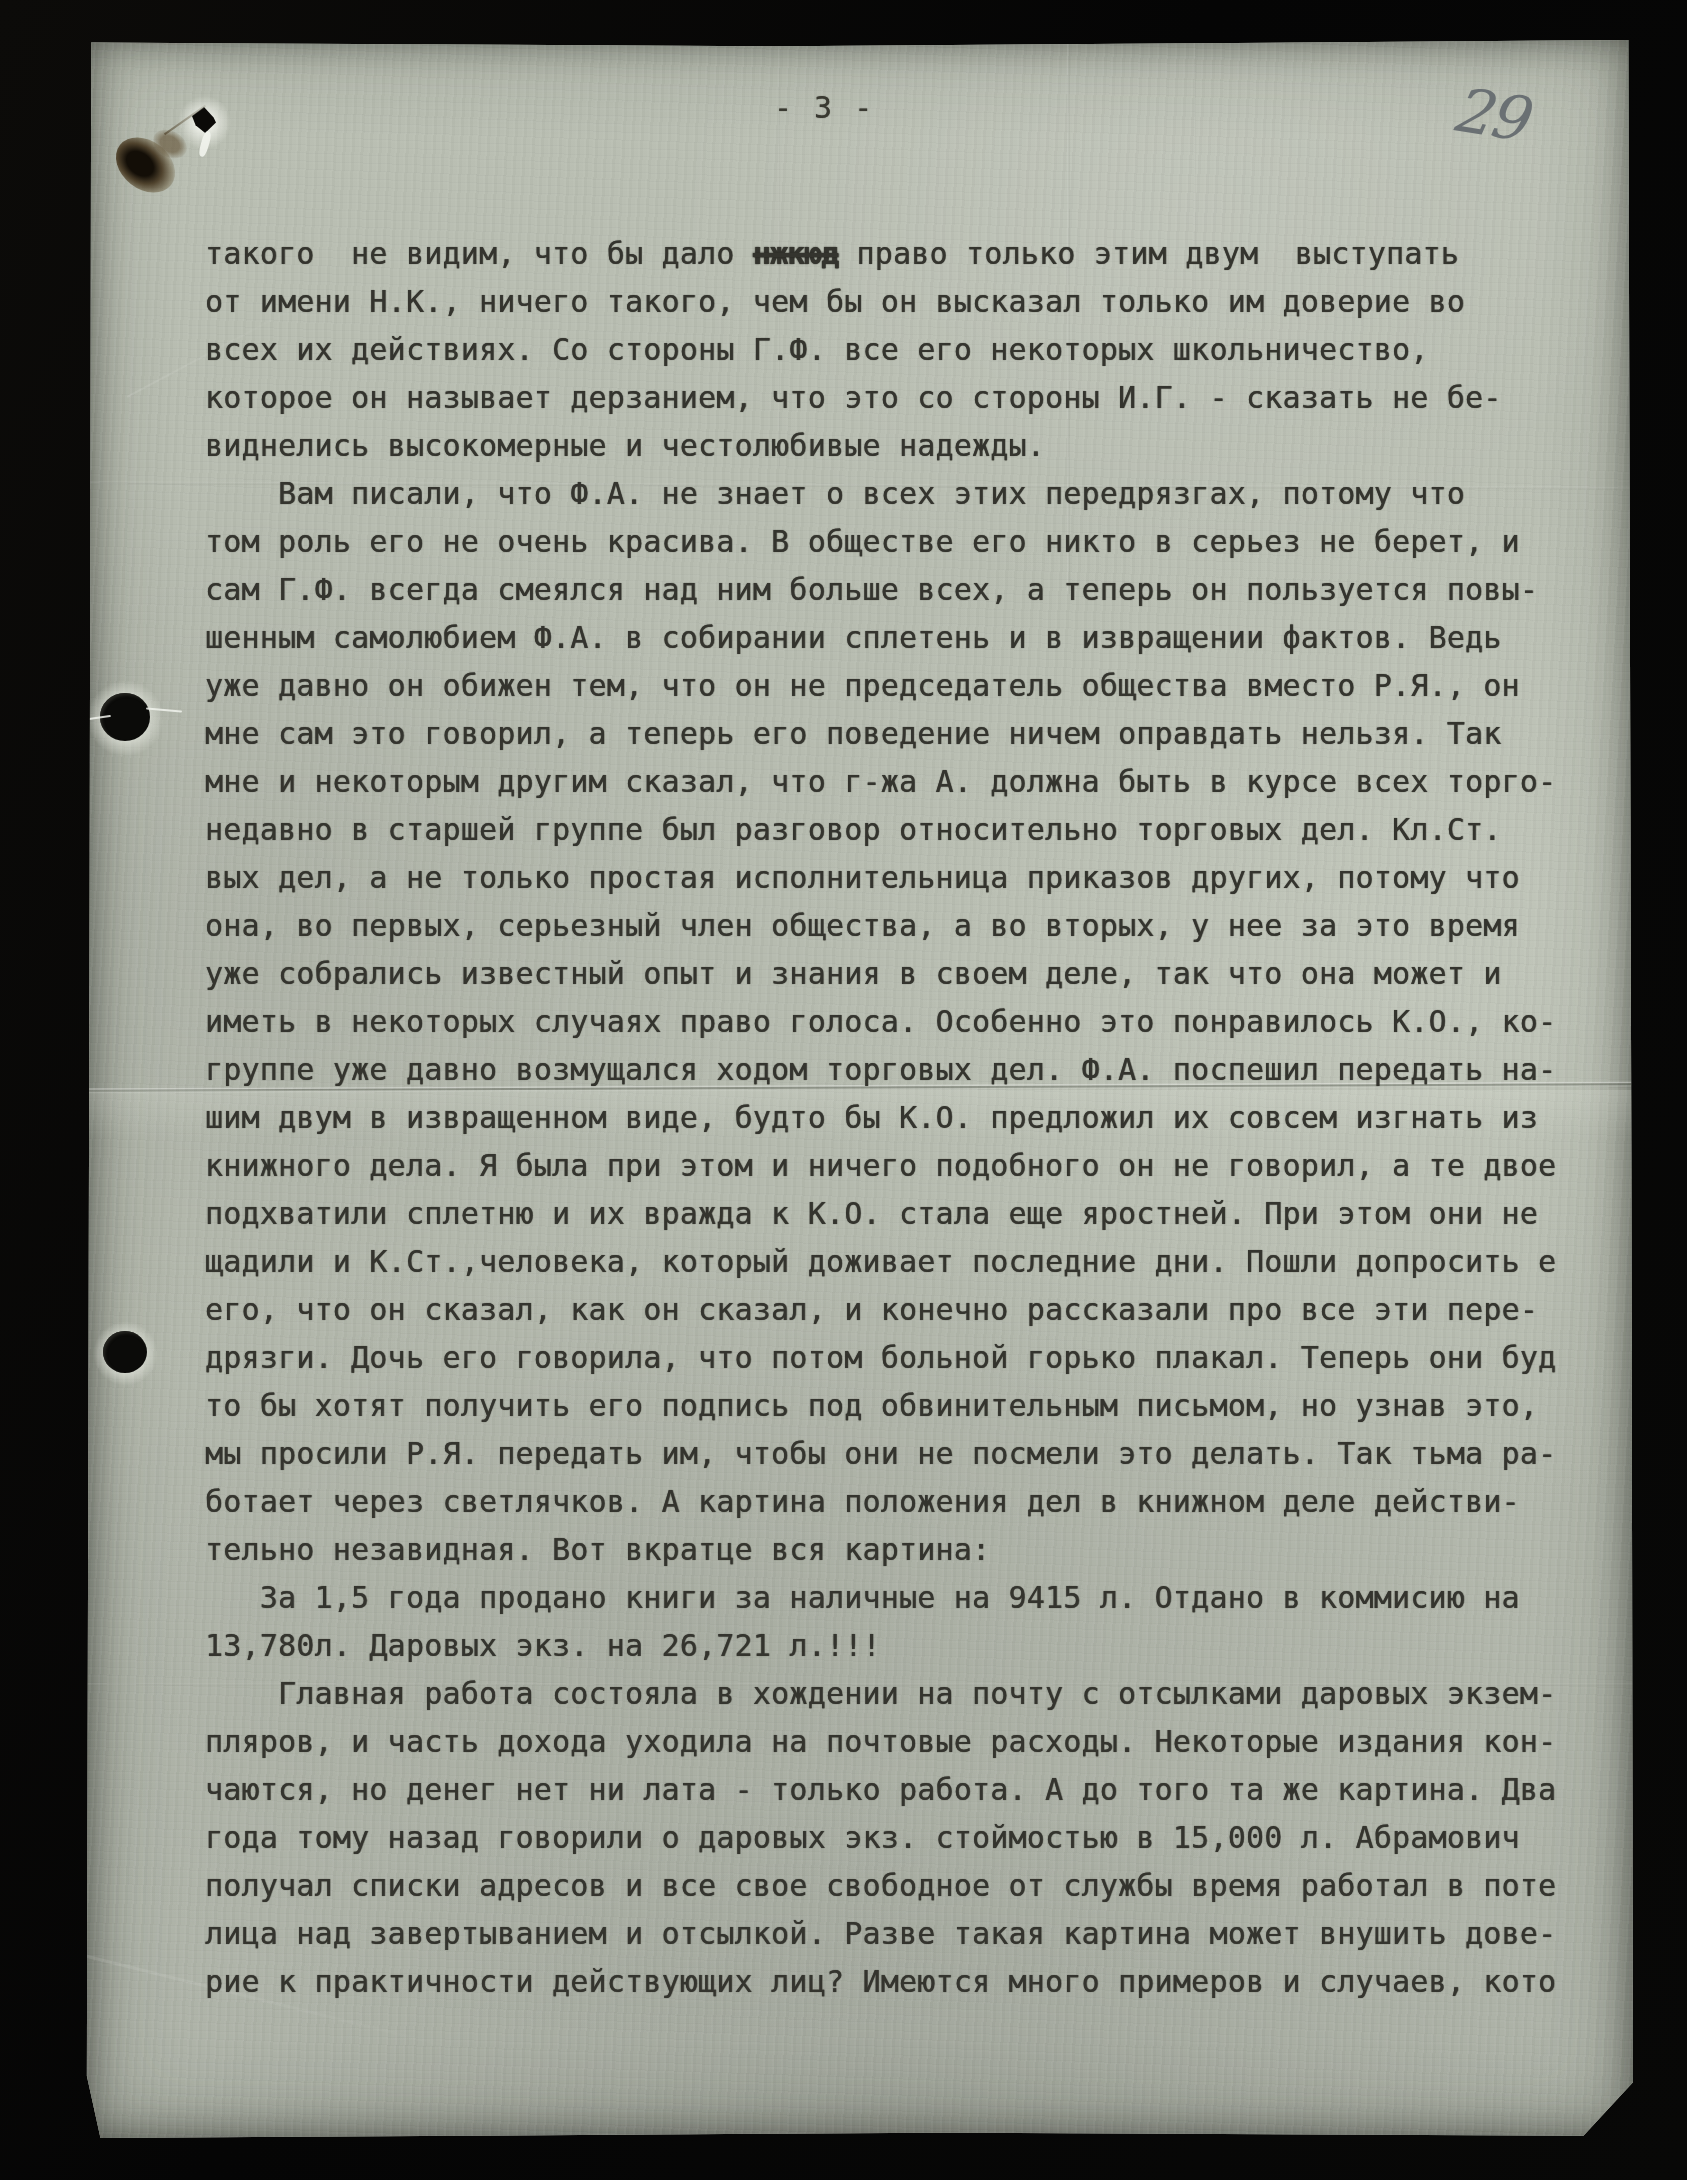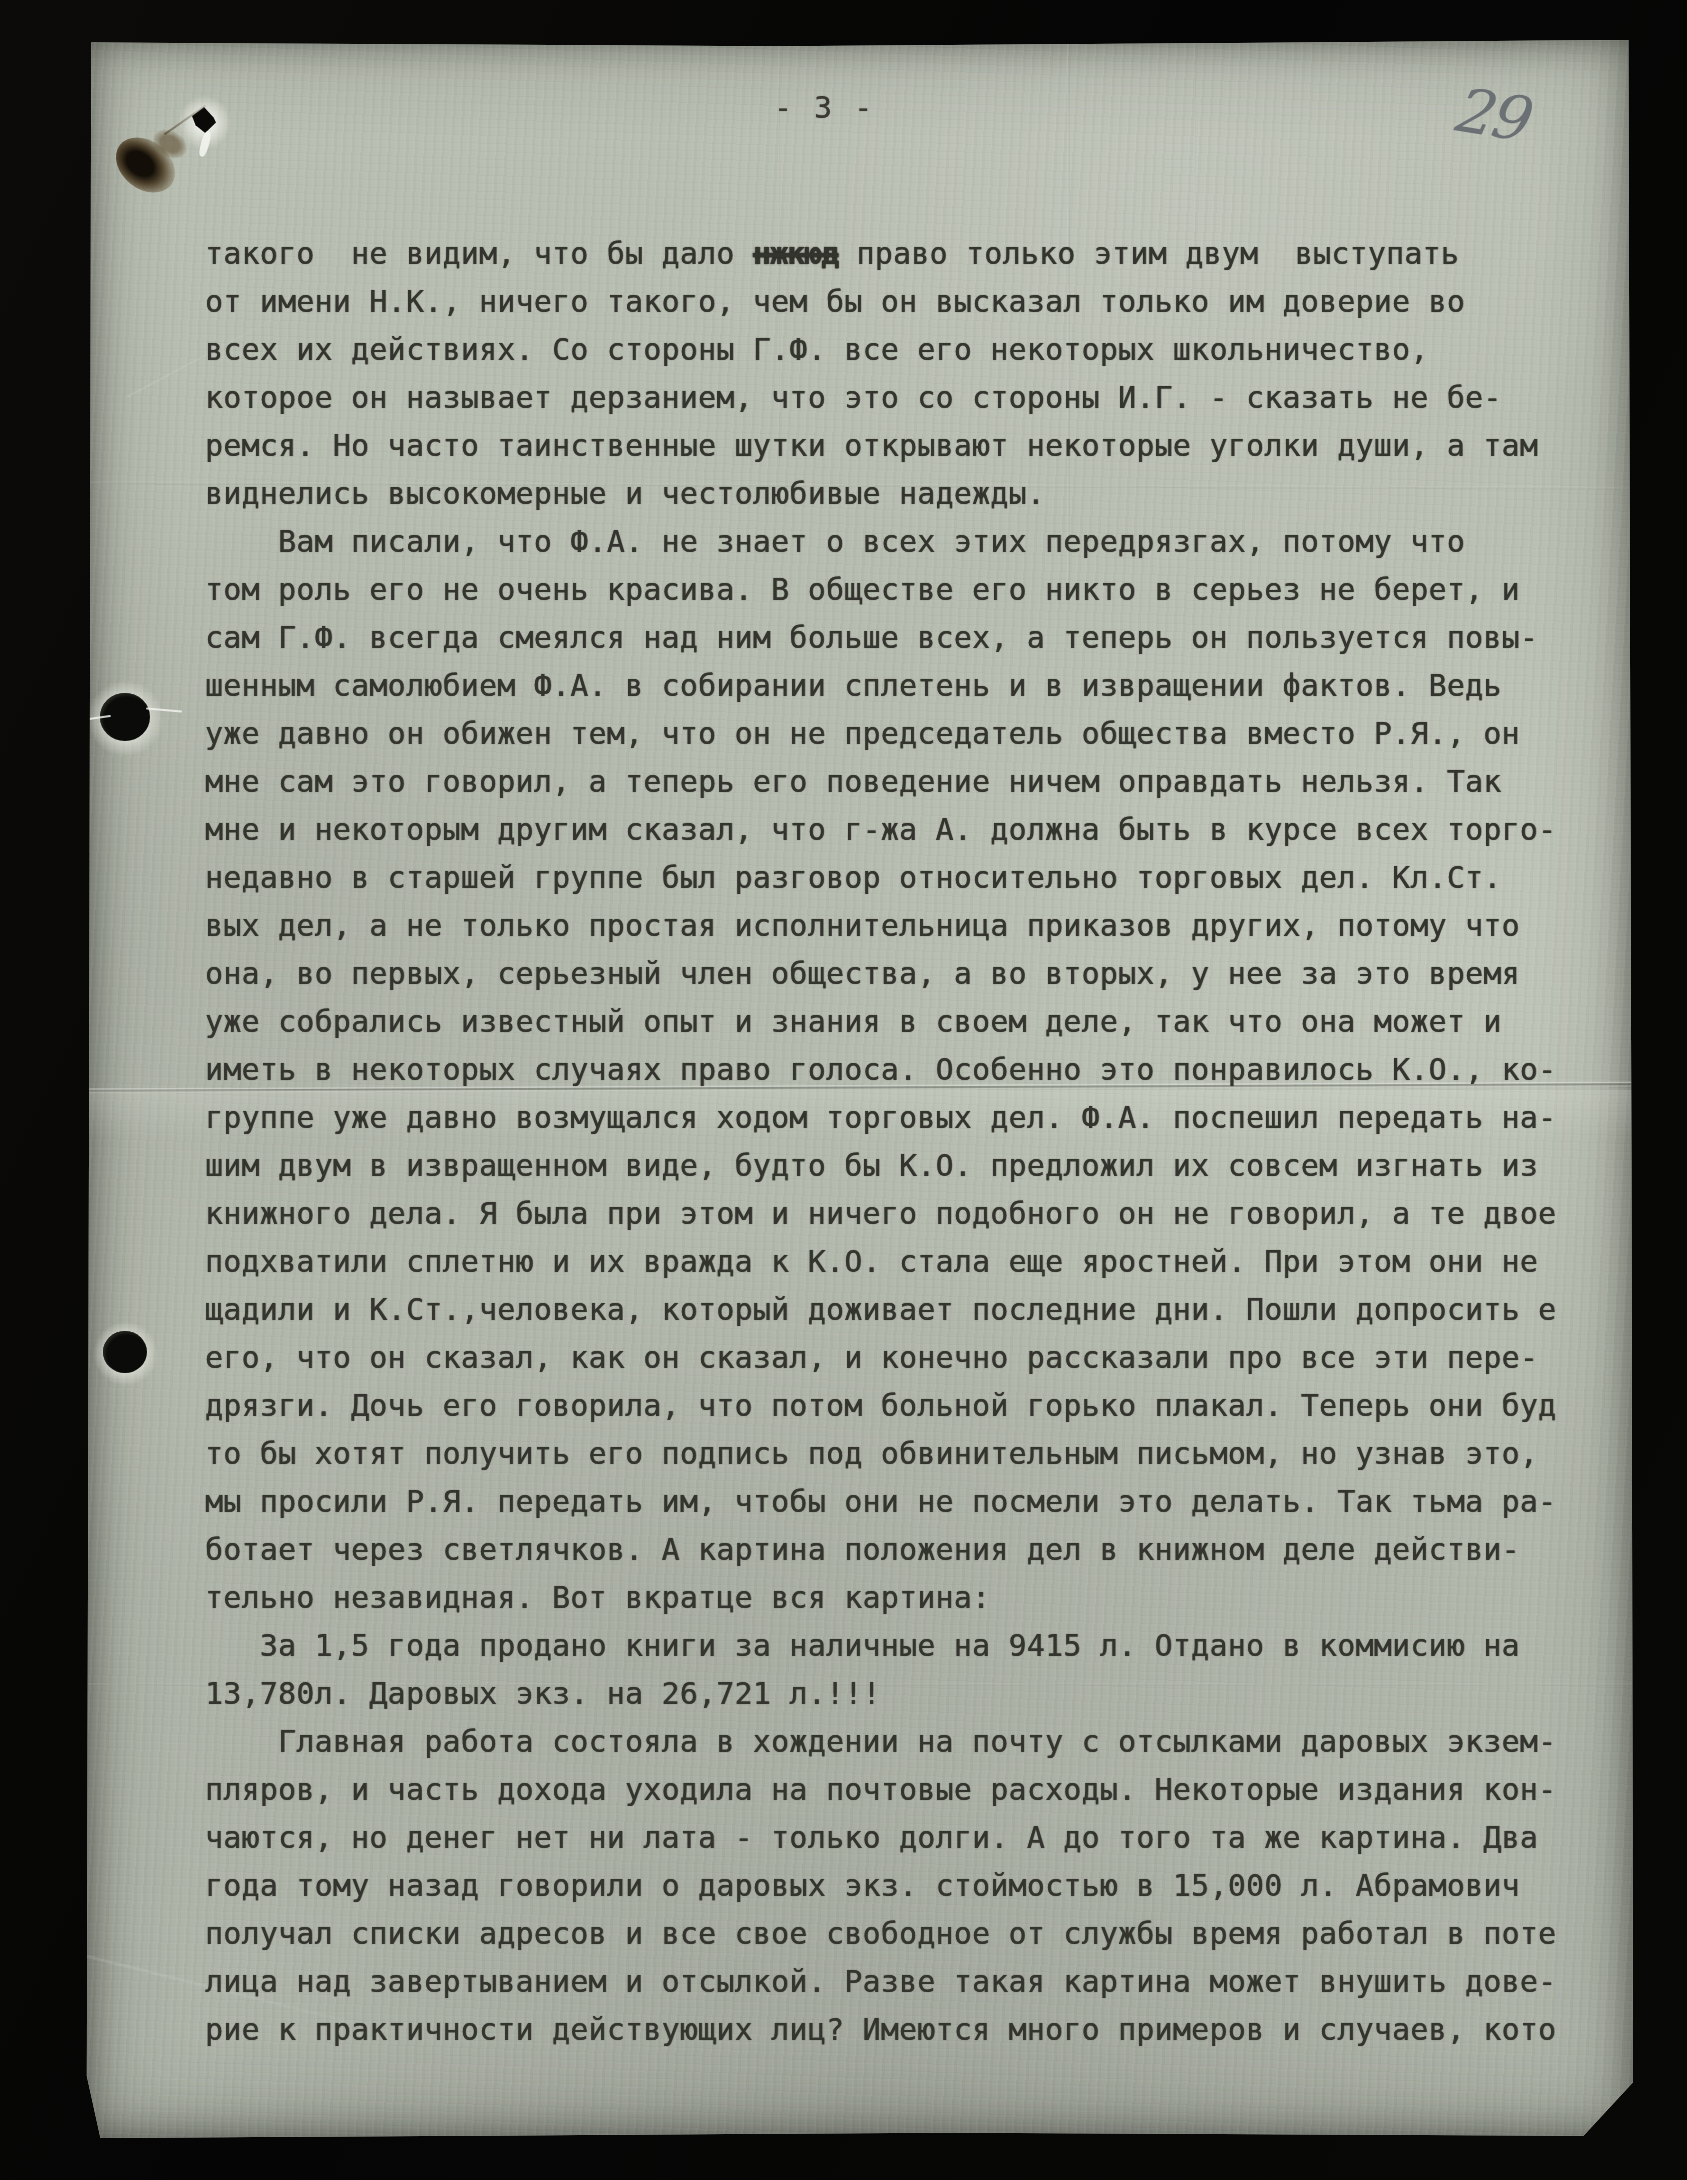--- a/index.html
+++ b/index.html
@@ -147,21 +147,20 @@
   <div class="page-number">- 3 -</div>
 
   <div class="handwritten">29</div>
 
   <div class="text-block">
     <div class="line"><span>такого  не видим, что бы дало </span><span class="struck">нжкюд</span><span> право только этим двум  выступать</span></div>
     <div id="lines">
         <div class="line">от имени Н.К., ничего такого, чем бы он высказал только им доверие во</div>
         <div class="line">всех их действиях. Со стороны Г.Ф. все его некоторых школьничество,</div>
         <div class="line">которое он называет дерзанием, что это со стороны И.Г. - сказать не бе-</div>
-        <div class="line">ремся. Но часто таинственные шутки открывают некоторые уголки души, а там</div>
         <div class="line">виднелись высокомерные и честолюбивые надежды.</div>
         <div class="line">    Вам писали, что Ф.А. не знает о всех этих передрязгах, потому что</div>
         <div class="line">том роль его не очень красива. В обществе его никто в серьез не берет, и</div>
         <div class="line">сам Г.Ф. всегда смеялся над ним больше всех, а теперь он пользуется повы-</div>
         <div class="line">шенным самолюбием Ф.А. в собирании сплетень и в извращении фактов. Ведь</div>
         <div class="line">уже давно он обижен тем, что он не председатель общества вместо Р.Я., он</div>
         <div class="line">мне сам это говорил, а теперь его поведение ничем оправдать нельзя. Так</div>
         <div class="line">мне и некоторым другим сказал, что г-жа А. должна быть в курсе всех торго-</div>
         <div class="line">недавно в старшей группе был разговор относительно торговых дел. Кл.Ст.</div>
         <div class="line">вых дел, а не только простая исполнительница приказов других, потому что</div>
@@ -176,21 +175,21 @@
         <div class="line">его, что он сказал, как он сказал, и конечно рассказали про все эти пере-</div>
         <div class="line">дрязги. Дочь его говорила, что потом больной горько плакал. Теперь они буд</div>
         <div class="line">то бы хотят получить его подпись под обвинительным письмом, но узнав это,</div>
         <div class="line">мы просили Р.Я. передать им, чтобы они не посмели это делать. Так тьма ра-</div>
         <div class="line">ботает через светлячков. А картина положения дел в книжном деле действи-</div>
         <div class="line">тельно незавидная. Вот вкратце вся картина:</div>
         <div class="line">   За 1,5 года продано книги за наличные на 9415 л. Отдано в коммисию на</div>
         <div class="line">13,780л. Даровых экз. на 26,721 л.!!!</div>
         <div class="line">    Главная работа состояла в хождении на почту с отсылками даровых экзем-</div>
         <div class="line">пляров, и часть дохода уходила на почтовые расходы. Некоторые издания кон-</div>
-        <div class="line">чаются, но денег нет ни лата - только долги. А до того та же картина. Два</div>
+        <div class="line">чаются, но денег нет ни лата - только работа. А до того та же картина. Два</div>
         <div class="line">года тому назад говорили о даровых экз. стоймостью в 15,000 л. Абрамович</div>
         <div class="line">получал списки адресов и все свое свободное от службы время работал в поте</div>
         <div class="line">лица над завертыванием и отсылкой. Разве такая картина может внушить дове-</div>
         <div class="line">рие к практичности действующих лиц? Имеются много примеров и случаев, кото</div>
       </div>
   </div>
 </div>
 
 
 </body></html>

